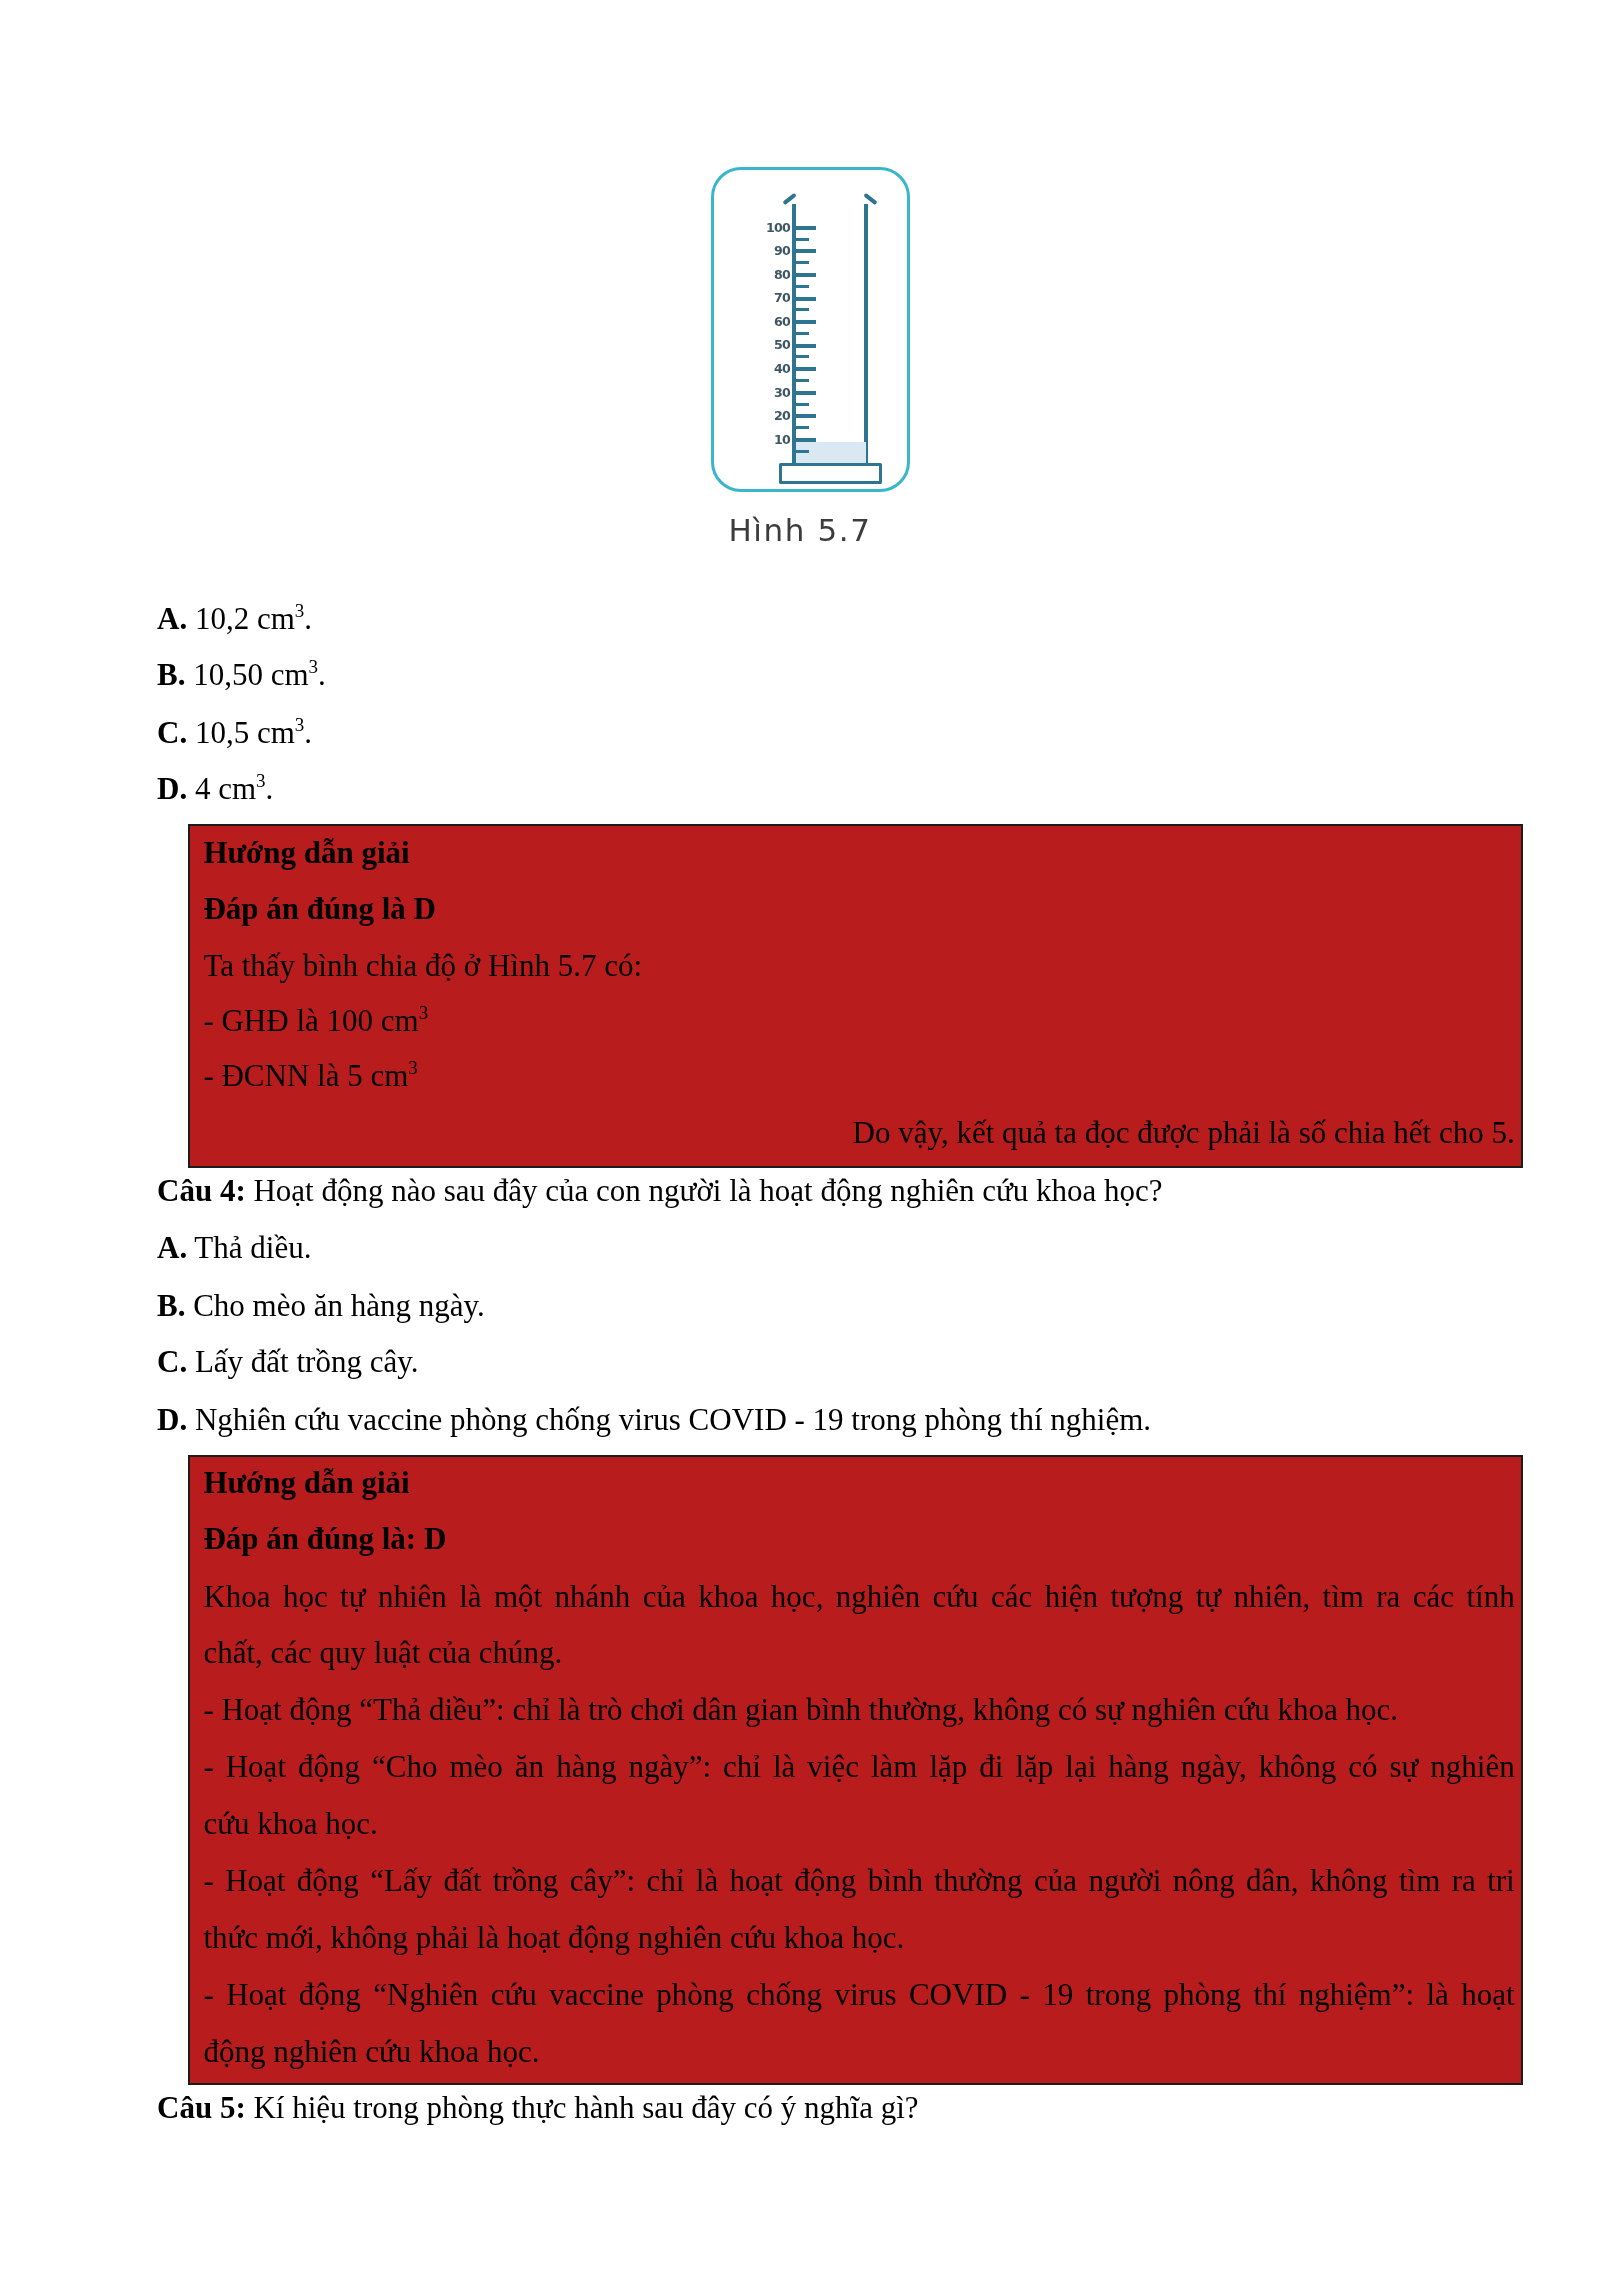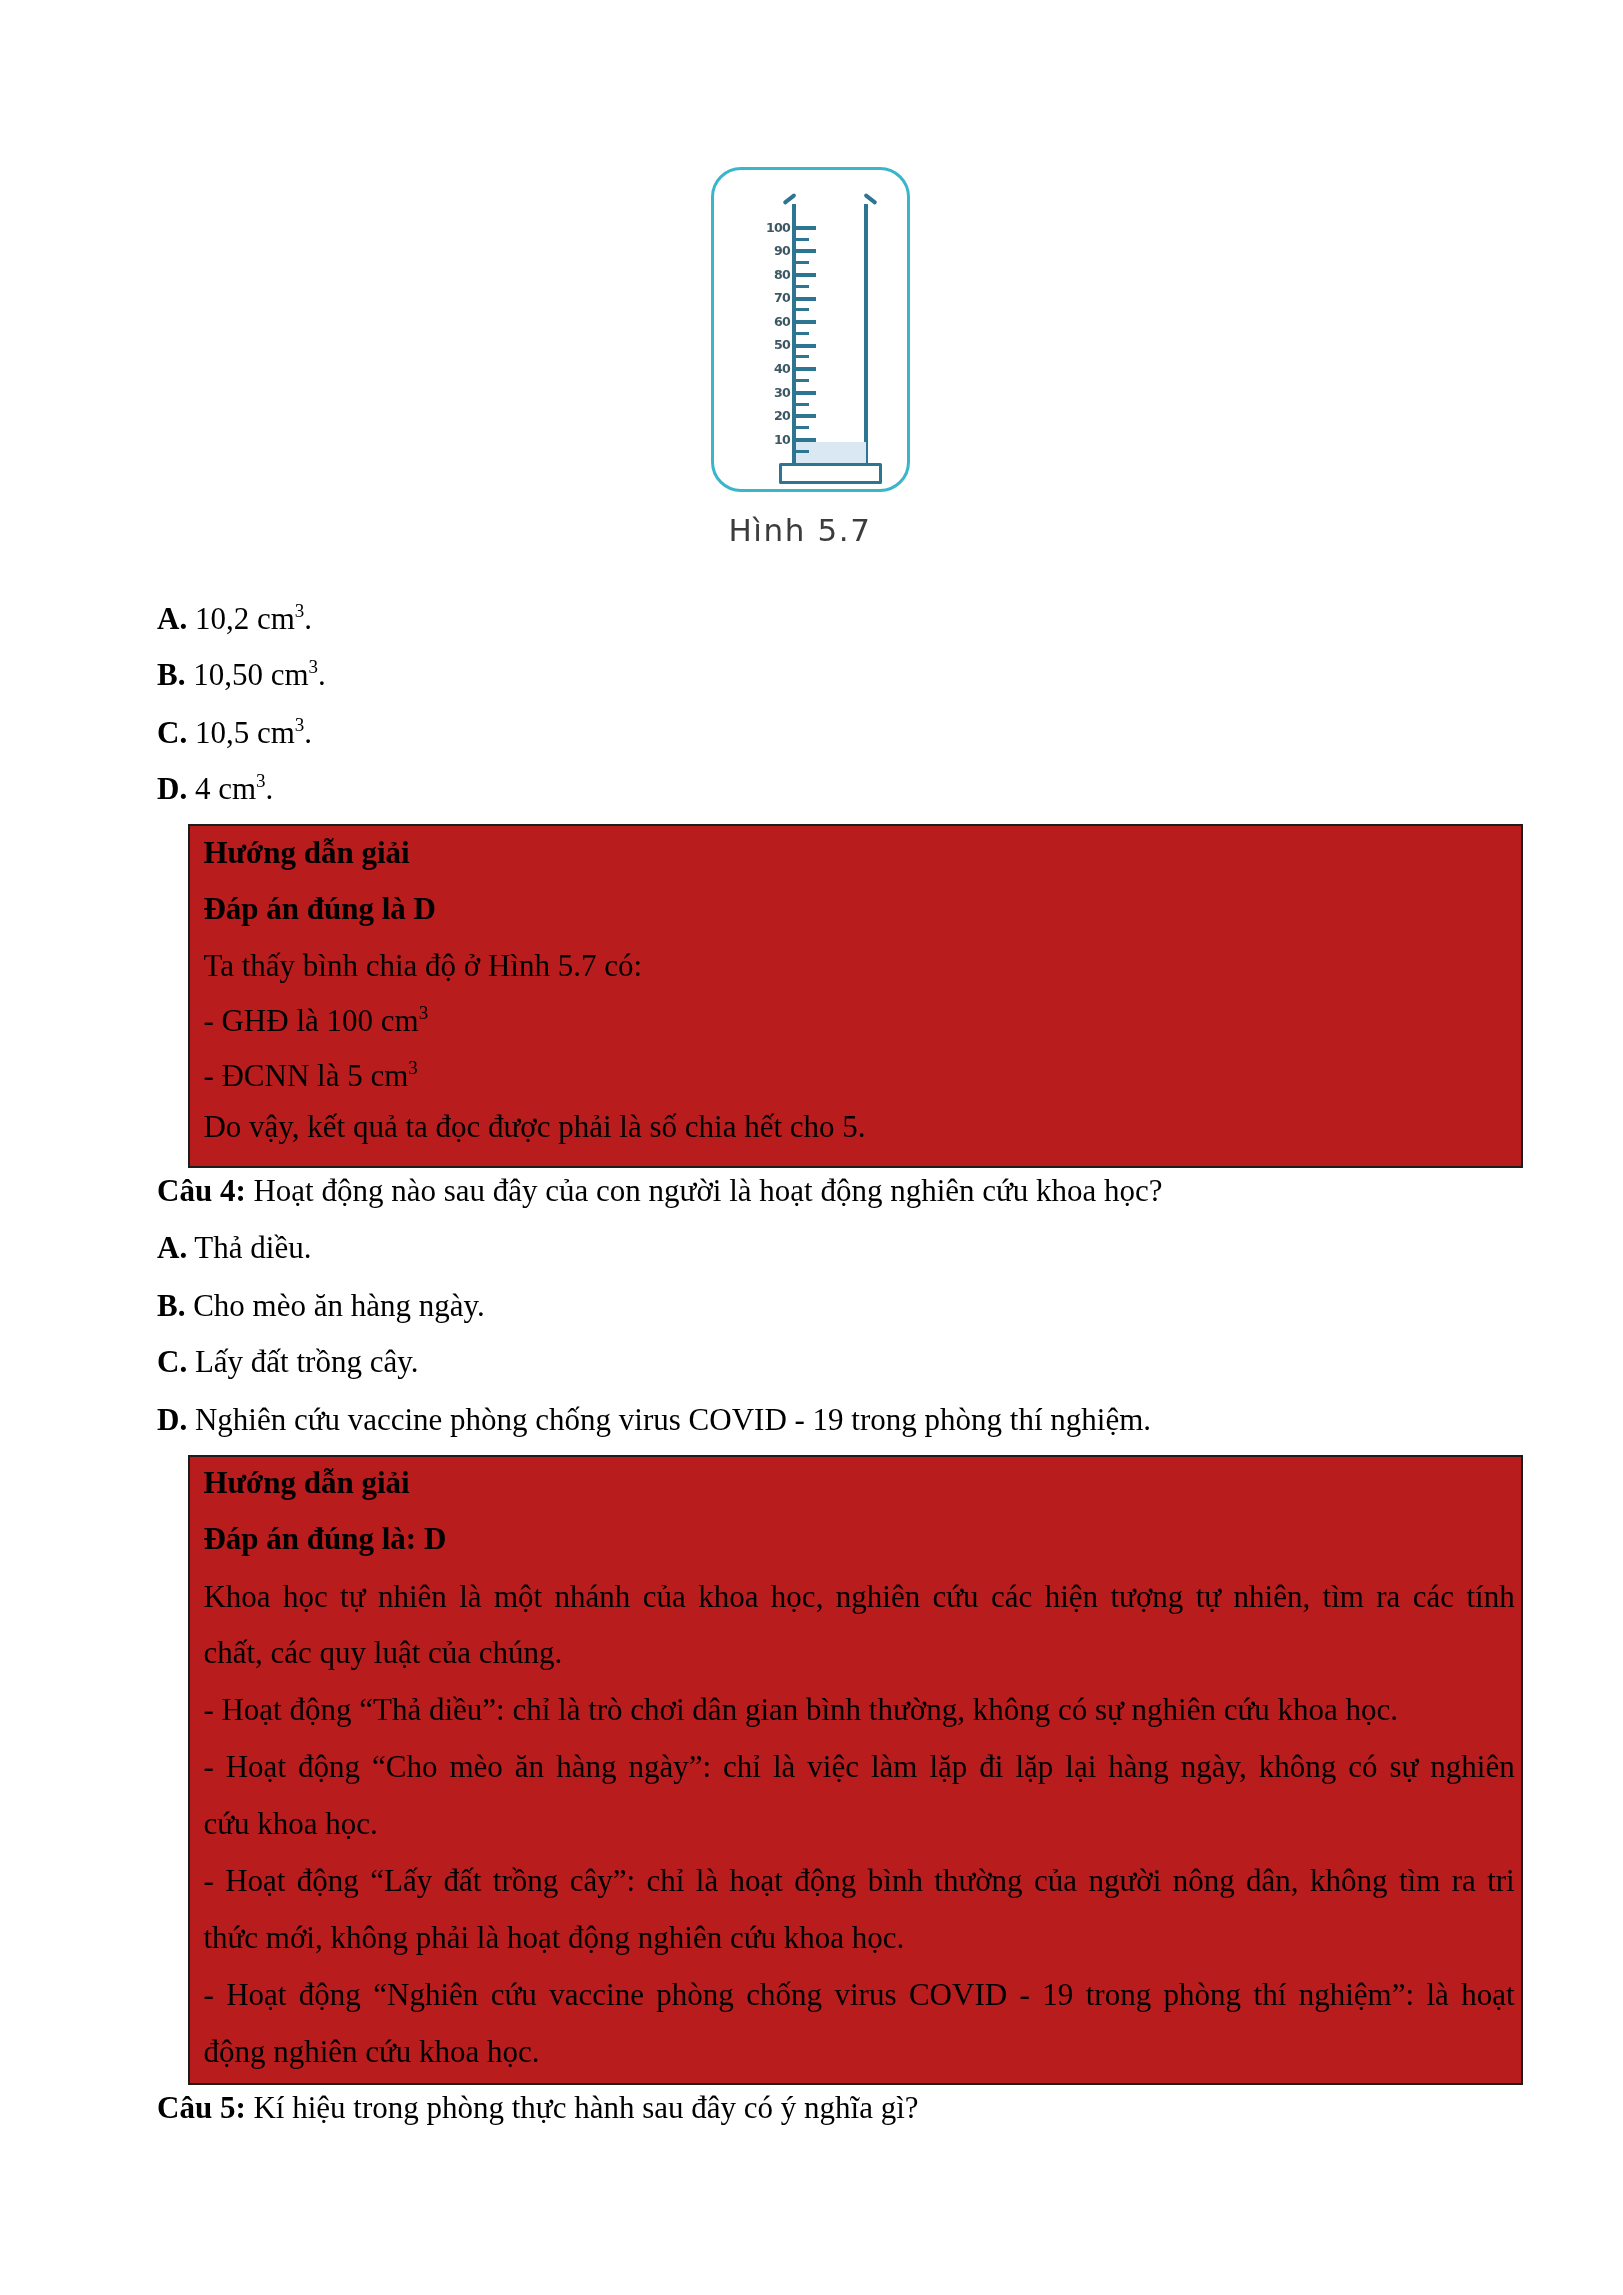--- a/index.html
+++ b/index.html
@@ -91,21 +91,21 @@
   <div class="line" style="top:654px;"><span class="b">B.</span><span> 10,50 cm</span><span class="sup">3</span><span>.</span></div>
   <div class="line" style="top:712px;"><span class="b">C.</span><span> 10,5 cm</span><span class="sup">3</span><span>.</span></div>
   <div class="line" style="top:768px;"><span class="b">D.</span><span> 4 cm</span><span class="sup">3</span><span>.</span></div>
 
   <div class="sol-box" style="top:824px; height:344px;">
     <div class="box-line nowrap" style="top:5.5px;"><span class="b">Hướng dẫn giải</span></div>
     <div class="box-line nowrap" style="top:62px;"><span class="b">Đáp án đúng là D</span></div>
     <div class="box-line nowrap" style="top:119px;"><span>Ta thấy bình chia độ ở Hình 5.7 có:</span></div>
     <div class="box-line nowrap" style="top:174px;"><span>- GHĐ là 100 cm</span><span class="sup">3</span></div>
     <div class="box-line nowrap" style="top:229px;"><span>- ĐCNN là 5 cm</span><span class="sup">3</span></div>
-    <div class="box-line nowrap" style="top:280px;"><span>Do vậy, kết quả ta đọc được phải là số chia hết cho 5.</span></div>
+    <div class="box-line nowrap" style="top:286px;text-align:right;"><span>Do vậy, kết quả ta đọc được phải là số chia hết cho 5.</span></div>
   </div>
 
   <div class="line" style="top:1170px;"><span class="b">Câu 4:</span><span> Hoạt động nào sau đây của con người là hoạt động nghiên cứu khoa học?</span></div>
   <div class="line" style="top:1227px;"><span class="b">A.</span><span> Thả diều.</span></div>
   <div class="line" style="top:1285px;"><span class="b">B.</span><span> Cho mèo ăn hàng ngày.</span></div>
   <div class="line" style="top:1341px;text-align:center;"><span class="b">C.</span><span> Lấy đất trồng cây.</span></div>
   <div class="line" style="top:1399px;"><span class="b">D.</span><span> Nghiên cứu vaccine phòng chống virus COVID - 19 trong phòng thí nghiệm.</span></div>
 
   <div class="sol-box" style="top:1455px; height:630px;">
     <div class="box-line nowrap" style="top:4.7px;"><span class="b">Hướng dẫn giải</span></div>

